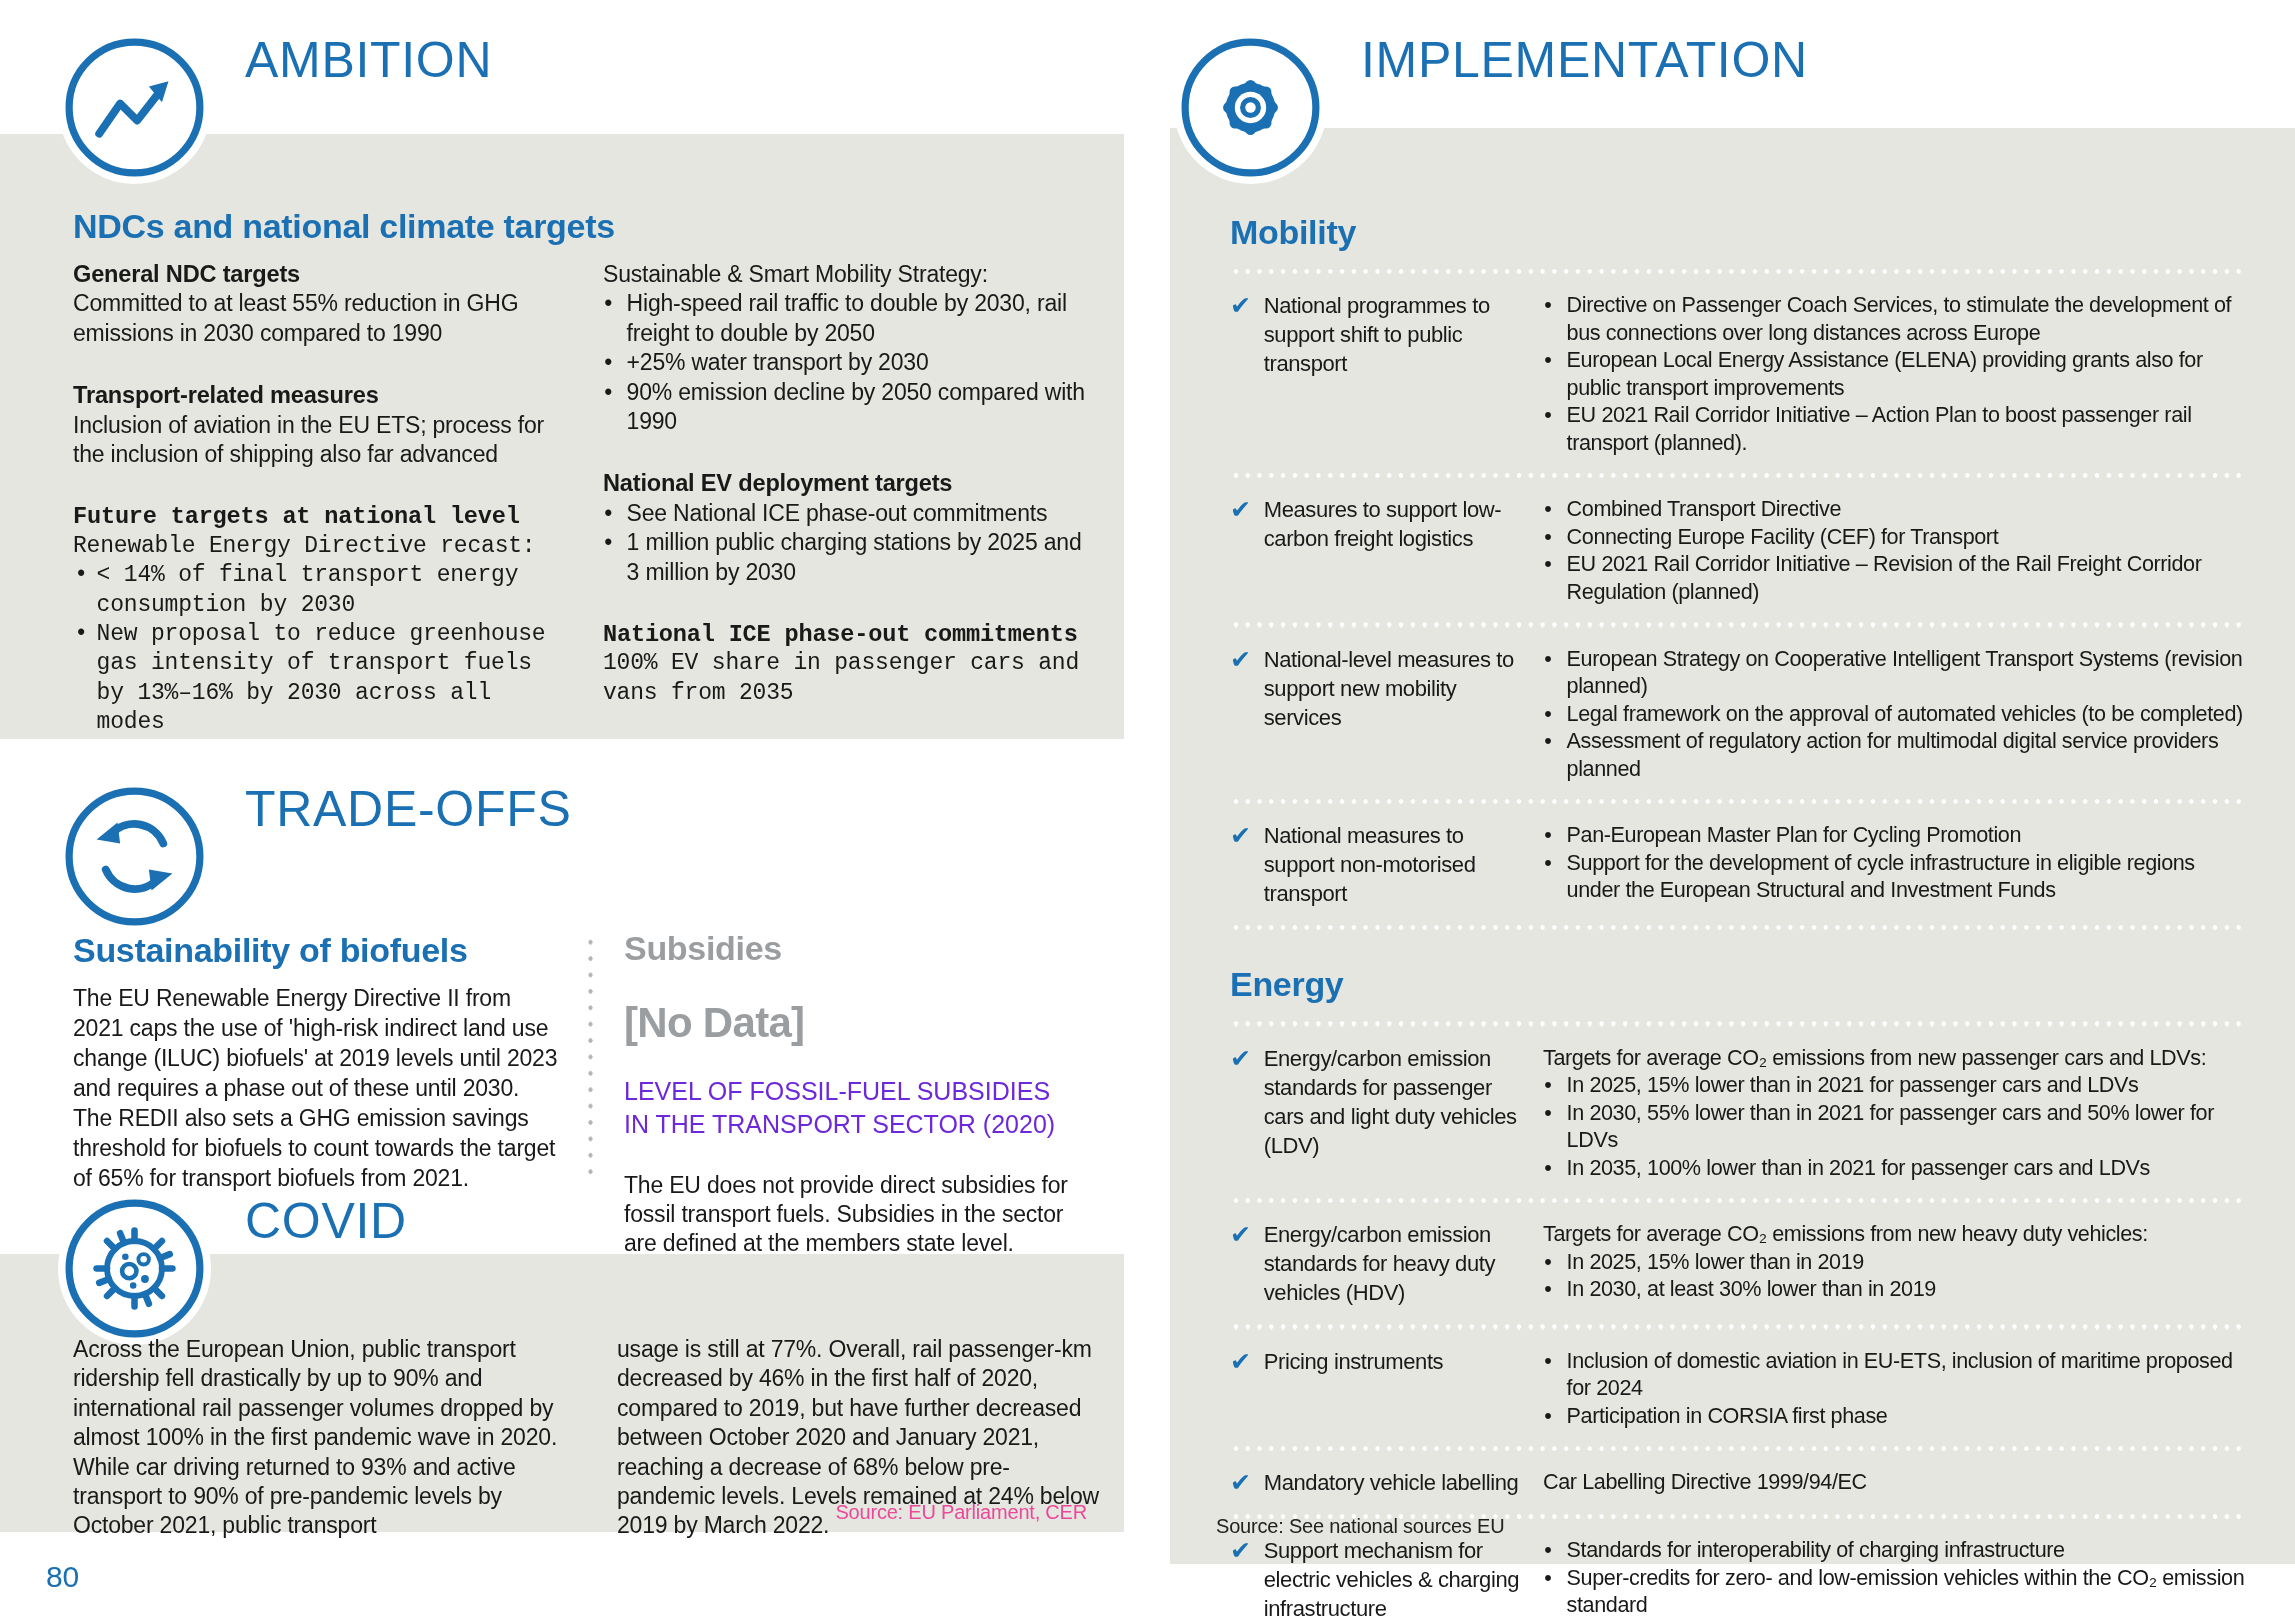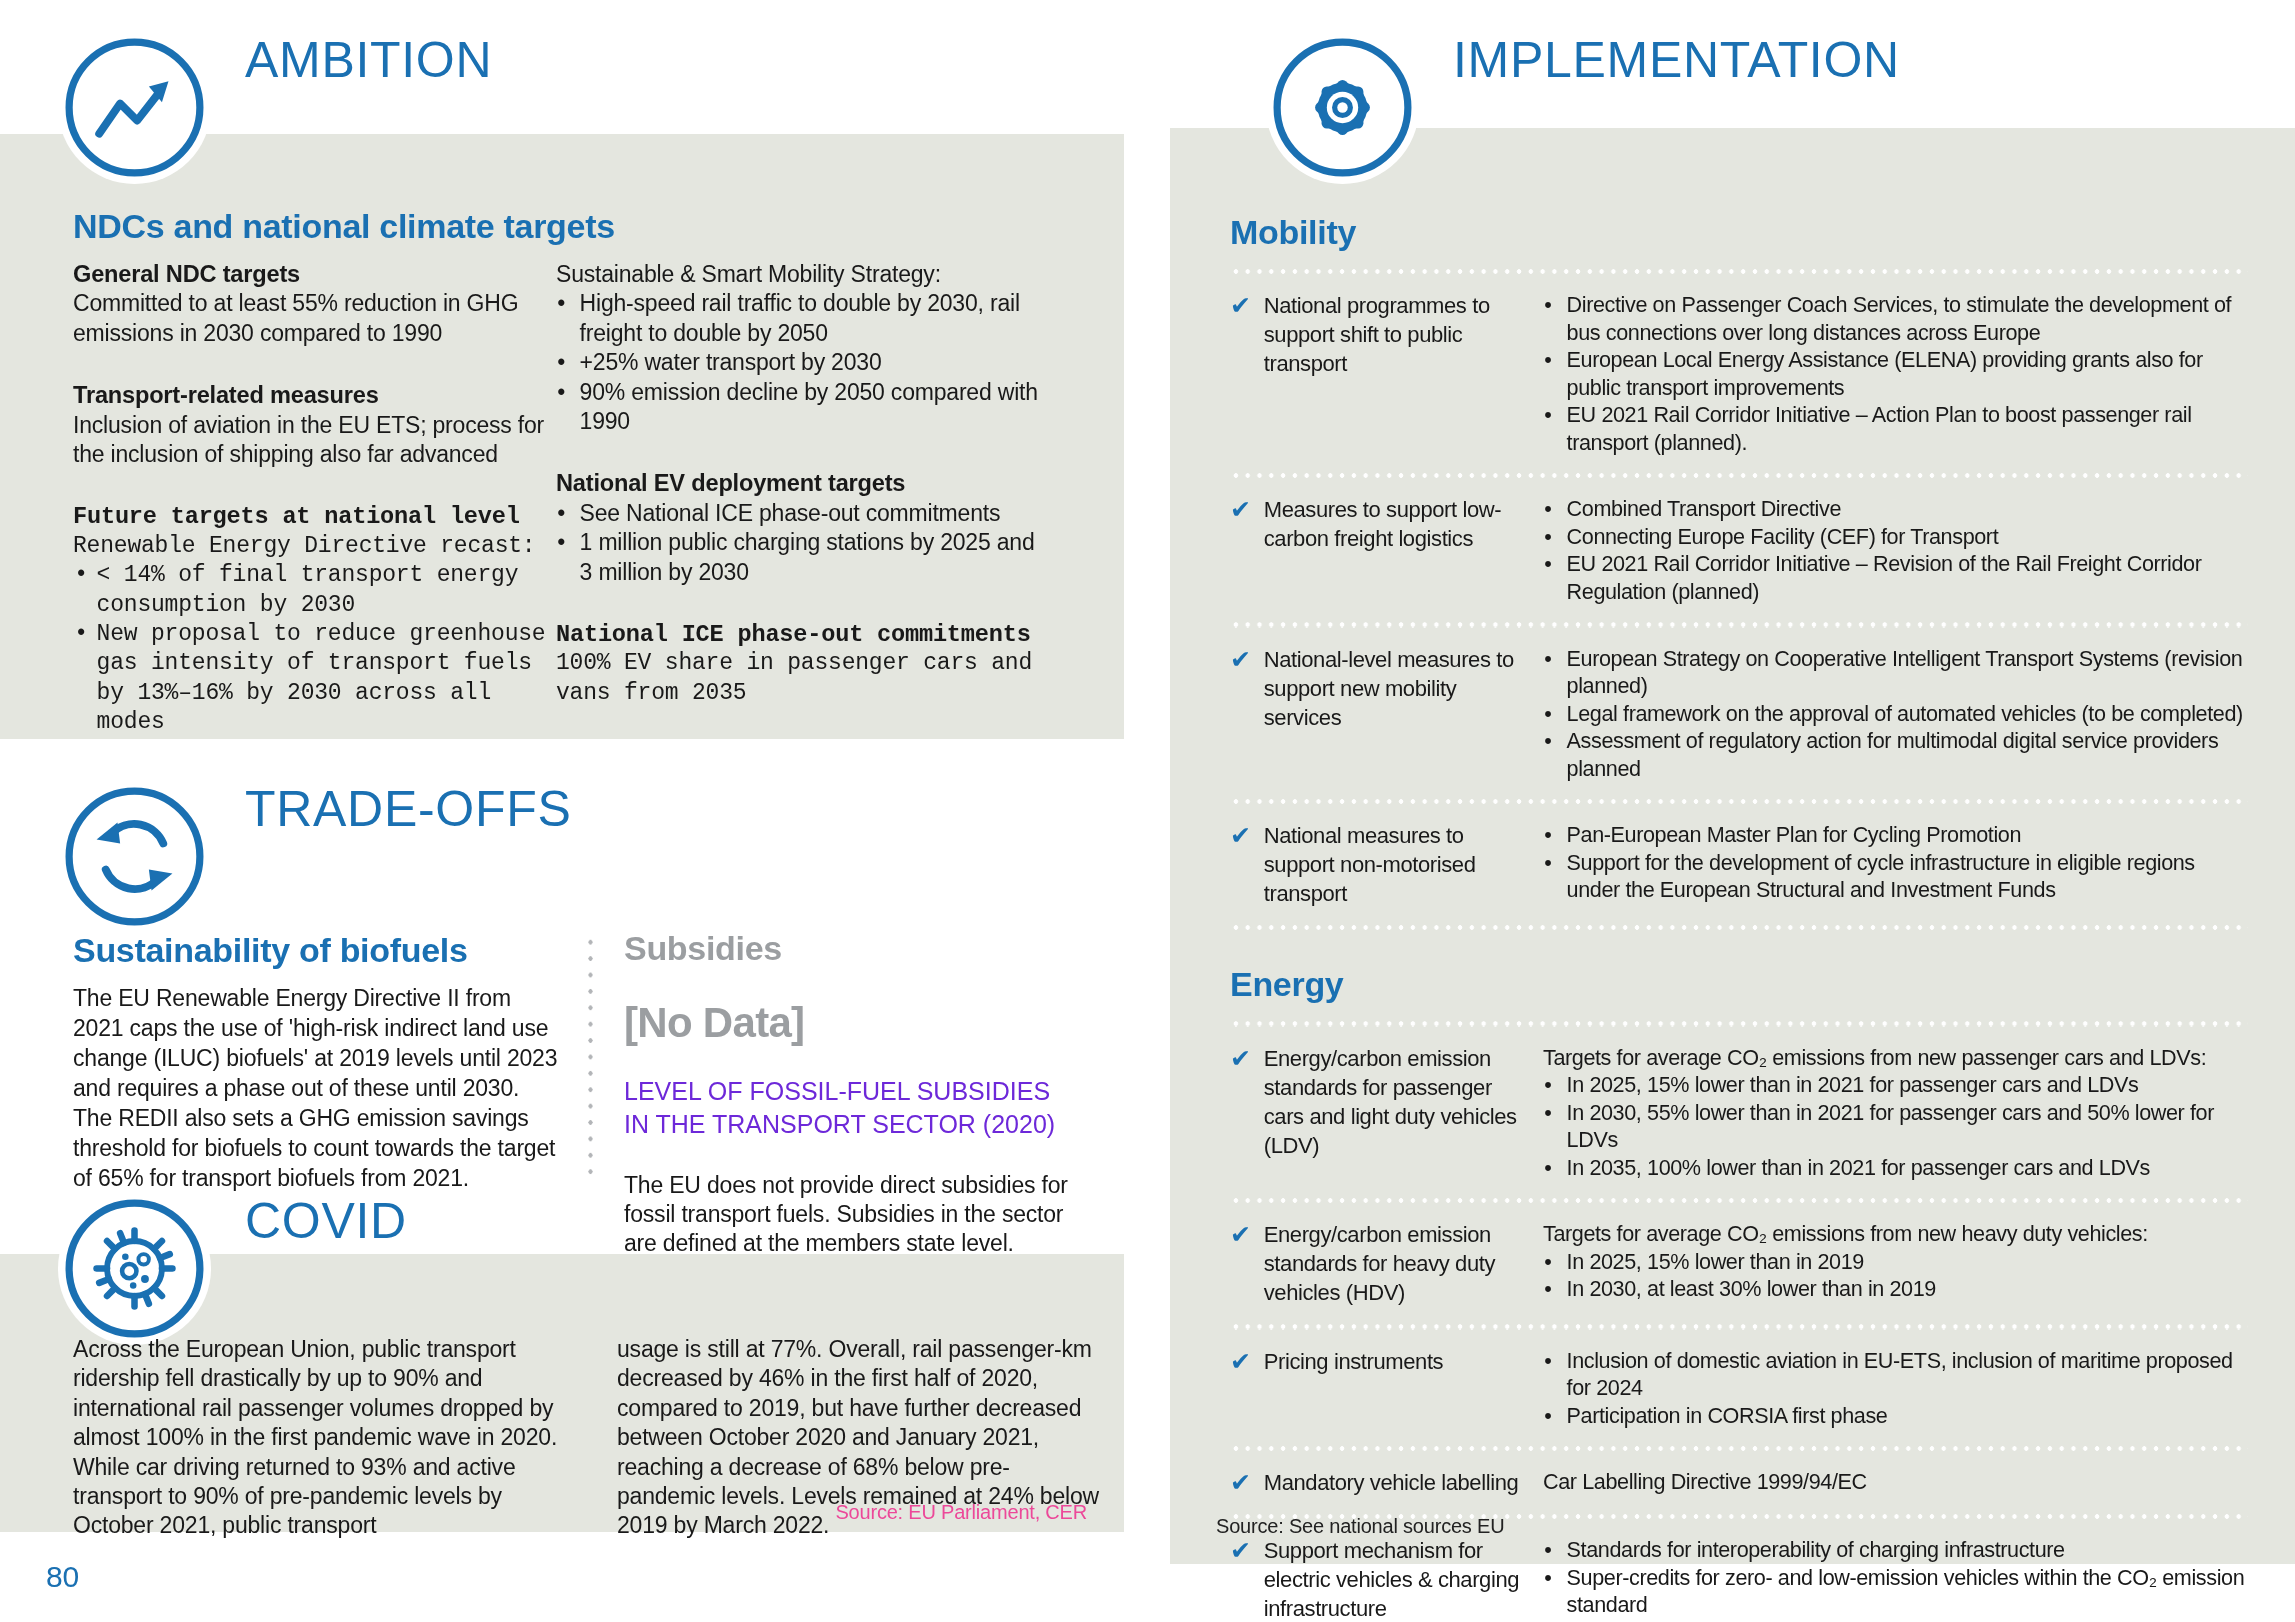--- a/index.html
+++ b/index.html
@@ -19,21 +19,21 @@
   .grayhead{font-size:34px;font-weight:bold;color:#9b9ea1;letter-spacing:-0.3px;}
 
   .body-text{font-size:23px;line-height:29.4px;}
   .b-head{font-size:23.6px;font-weight:bold;line-height:29.4px;}
   .blk{margin-bottom:33px;}
   .blk:last-child{margin-bottom:0;font-family:Liberation Mono, monospace;}
   ul.plain{margin:0;padding:0;list-style:none;}
   ul.plain li{position:relative;padding-left:23.6px;}
   ul.plain li::before{content:"•";position:absolute;left:1.3px;}
 
-  #ambition-cols{position:absolute;left:73px;top:260px;width:1013px;display:flex;}
+  #ambition-cols{position:absolute;left:73px;top:260px;width:1013px;display:flex;gap:47px;}
   #ambition-cols .col{width:483px;flex:0 0 auto;}
   #ndc-heading{position:absolute;left:73px;top:207px;}
 
   #tradeoffs-heading{position:absolute;left:73px;top:931px;}
   #tradeoffs-body{position:absolute;left:73px;top:983px;width:489px;font-size:23px;line-height:30px;}
   .vdots{position:absolute;left:588px;top:934px;width:5.2px;height:250px;
          background-image:radial-gradient(circle,#b3b5b8 2px,rgba(0,0,0,0) 2.4px);
          background-size:5.2px 16.4px;background-repeat:repeat-y;}
   #subsidies-block{position:absolute;left:624px;top:929px;width:469px;}
   #subsidies-nodata{font-size:42px;font-weight:bold;color:#9b9ea1;margin-top:31px;letter-spacing:-0.7px;}
@@ -176,21 +176,21 @@
     </div>
     <div class="section-title">COVID</div>
   </div>
 
   <div id="covid-cols">
     <div class="col body-text">Across the European Union, public transport ridership fell drastically by up to 90% and international rail passenger volumes dropped by almost 100% in the first pandemic wave in 2020. While car driving returned to 93% and active transport to 90% of pre-pandemic levels by October 2021, public transport</div>
     <div class="col body-text">usage is still at 77%. Overall, rail passenger-km decreased by 46% in the first half of 2020, compared to 2019, but have further decreased between October 2020 and January 2021, reaching a decrease of 68% below pre-pandemic levels. Levels remained at 24% below 2019 by March 2022.</div>
   </div>
   <div id="covid-source">Source: EU Parliament, CER</div>
 
-  <div class="section-header" style="left:1266px;top:31px;">
+  <div class="section-header" style="left:1174px;top:31px;">
     <div class="badge">
       <svg viewBox="-117 -117 234 234">
         <circle r="100" fill="#ffffff" stroke="#1a70b2" stroke-width="11"></circle>
         <g fill="#1a70b2">
           <rect x="-32" y="-32" width="64" height="64" rx="8"></rect>
           <rect x="-32" y="-32" width="64" height="64" rx="8" transform="rotate(45)"></rect>
           <circle r="38"></circle>
         </g>
         <circle r="24" fill="#ffffff"></circle>
         <circle r="16" fill="#1a70b2"></circle>

